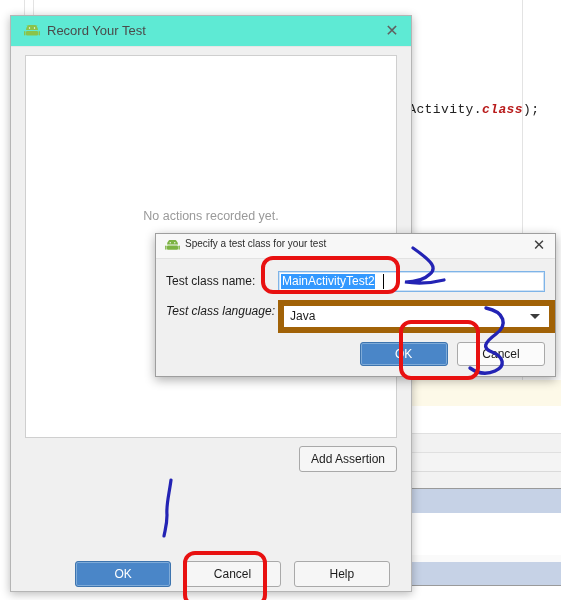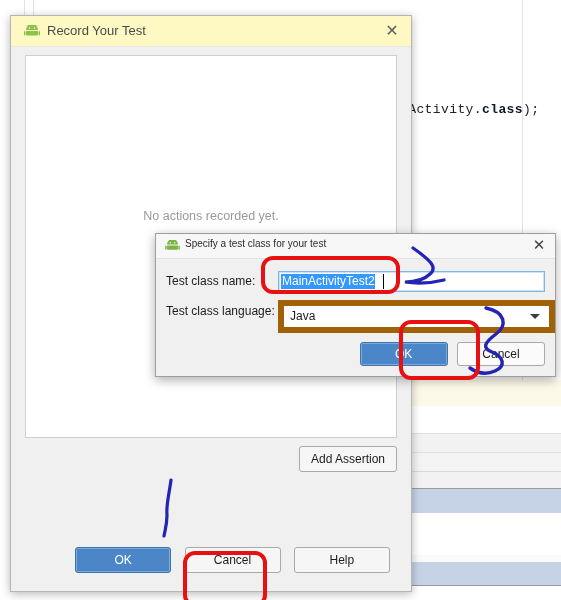--- a/index.html
+++ b/index.html
@@ -10,35 +10,35 @@
     font-size:12px;color:#1a1a1a;
   }
   
   #bg{position:absolute;inset:0;background:#ffffff;}
   .bg-guide{position:absolute;top:0;bottom:0;width:1px;background:#e3e3e3;}
   .bg-code{
     position:absolute;
     font-family:"Liberation Mono",monospace;
     font-size:13px;color:#222;white-space:nowrap;letter-spacing:.4px;
   }
-  .bg-code .kw{color:#0f172a;font-weight:bold;}
+  .bg-code .kw{color:#b91c1c;font-weight:bold;font-style:italic;}
   .bg-code-sm{
     position:absolute;font-family:"Liberation Serif",serif;
     font-size:12px;color:#3a3a3a;white-space:nowrap;
   }
   .bg-strip{position:absolute;left:0;right:0;}
 
   
   #record-dialog{
     position:absolute;left:10px;top:15px;width:400px;height:575px;
     background:#f0f0f0;border:1px solid #b5b5b5;
     box-shadow:0 2px 9px rgba(0,0,0,.28);
   }
   #record-titlebar{
-    position:relative;height:30px;background:#fef9c3;
+    position:relative;height:30px;background:#5eead4;
     border-bottom:1px solid #e6e6e6;
   }
   .title-text{
     position:absolute;left:36px;top:7px;font-size:13px;color:#4b4b4b;
     font-family:"Liberation Sans",sans-serif;
   }
   .android-icon{position:absolute;left:13px;top:9px;width:16px;height:12px;}
   .win-close{
     position:absolute;right:8px;top:4px;width:22px;height:22px;
     color:#606060;font-size:16px;line-height:22px;text-align:center;cursor:pointer;
@@ -49,21 +49,21 @@
   }
   #no-actions{
     position:absolute;left:0;right:0;top:153px;text-align:center;
     color:#9a9a9a;font-size:12.5px;
   }
   #add-assertion{
     position:absolute;right:14px;top:430px;
     padding:5px 11px;font-size:12px;color:#1c1c1c;
     background:#f6f6f6;border:1px solid #a9a9a9;border-radius:3px;cursor:pointer;
   }
-  .btn-row{position:absolute;left:0;right:0;bottom:18px;text-align:center;margin-left:43px;}
+  .btn-row{position:absolute;left:0;right:0;bottom:4px;text-align:center;margin-left:43px;}
   .btn{
     display:inline-block;min-width:66px;padding:5px 14px;margin:0 5px;
     font-size:12px;text-align:center;border-radius:3px;cursor:pointer;
     background:#f6f6f6;border:1px solid #a9a9a9;color:#1c1c1c;
   }
   .btn.primary{
     background:#4a86c8;border:1px solid #3d74ae;color:#ffffff;
     box-shadow:inset 0 0 0 1px #7fabd8;
   }
 
@@ -206,21 +206,21 @@
     <div class="sp-close">✕</div>
   </div>
 
   <div class="field-label" style="left:10px;top:40px;">Test class name:</div>
 
   <div id="test-class-name-input">
     <span id="test-class-name-value">MainActivityTest2</span>
     <span id="caret"></span>
   </div>
 
-  <div class="field-label" style="left:10px;top:70px;">Test class language:</div>
+  <div class="field-label" style="left:10px;top:70px;font-style:italic;">Test class language:</div>
 
   <div id="test-class-language-select">
     <span id="test-class-language-value">Java</span>
     <span class="caret-down"></span>
   </div>
 
   <div class="sp-btn-row">
     <span class="sp-btn primary">OK</span>
     <span class="sp-btn">Cancel</span>
   </div>

